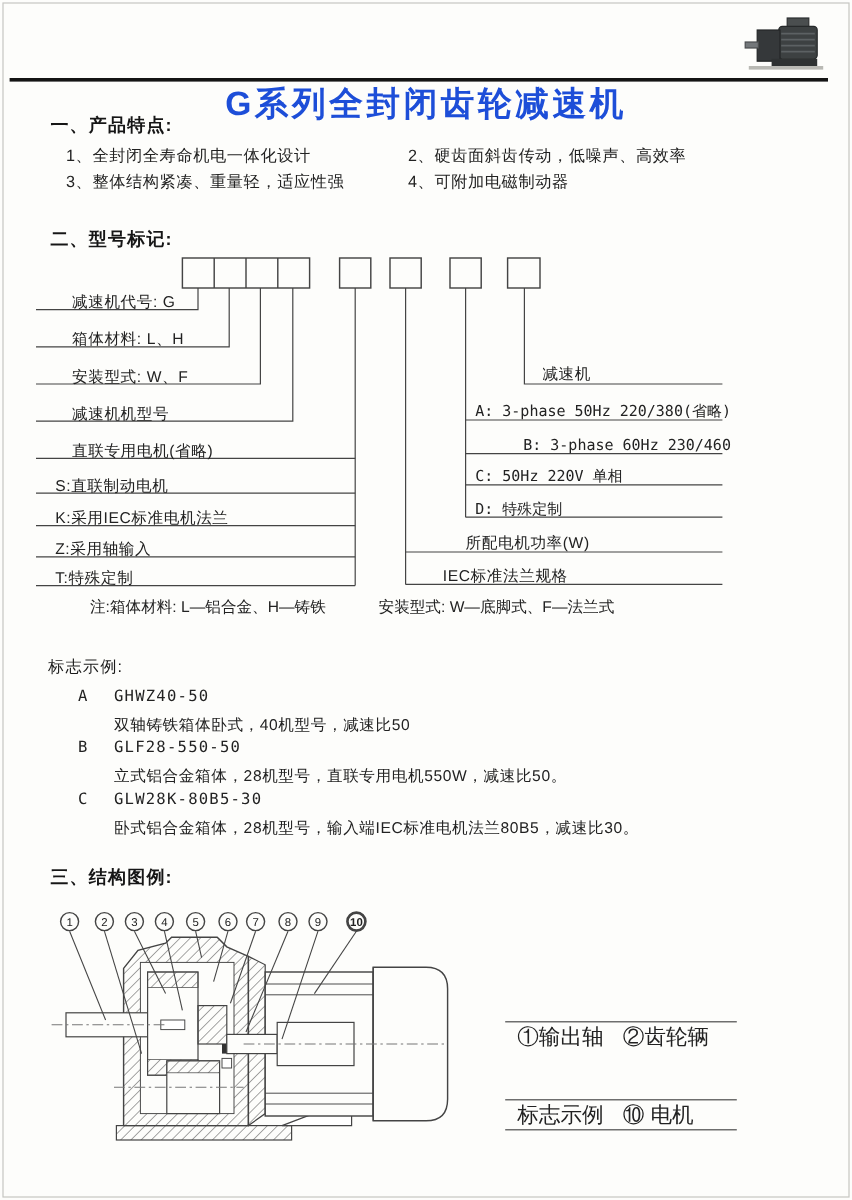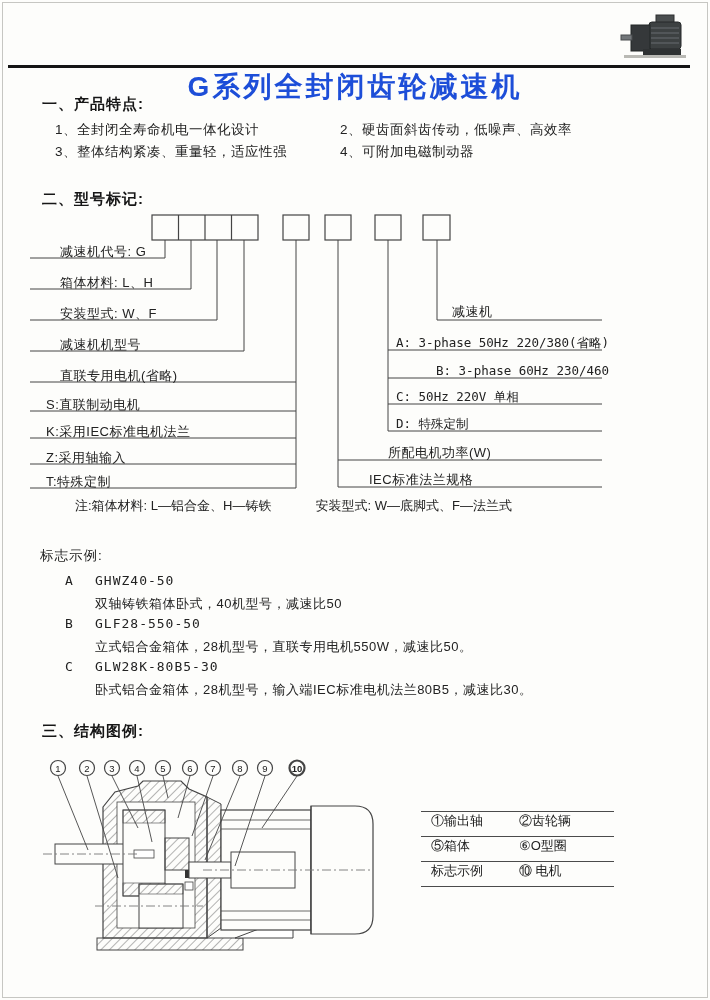--- a/index.html
+++ b/index.html
@@ -26,21 +26,21 @@
   .mk-label{position:absolute;font-size:13px;color:#222;letter-spacing:.5px;white-space:nowrap;}
   .mk-label.latin{font-family:"DejaVu Sans Mono", monospace;font-size:12.5px;letter-spacing:0;}
   .note-line{position:absolute;left:75px;top:497px;font-size:13px;color:#222;display:flex;gap:44px;white-space:nowrap;}
   .ex-heading{position:absolute;left:40px;top:547px;font-size:13.5px;color:#1a1a1a;letter-spacing:1px;}
   .ex-tag{position:absolute;left:65px;font-size:13px;font-family:"DejaVu Sans Mono", monospace;color:#222;}
   .ex-code{position:absolute;left:95px;font-size:13px;font-family:"DejaVu Sans Mono", monospace;letter-spacing:1px;color:#222;}
   .ex-desc{position:absolute;left:95px;font-size:13px;color:#222;letter-spacing:.5px;white-space:nowrap;}
   .parts-table{position:absolute;left:421px;top:811px;width:193px;}
   .parts-row{
     display:flex;align-items:flex-start;height:24px;
-    border-top:1.5px solid #4b4b4b;font-size:13px;color:#222;
+    border-top:1.5px solid #4b4b4b;font-size:18px;color:#222;margin-top:40px;
   }
   .parts-row:last-child{border-bottom:1.5px solid #4b4b4b;}
   .parts-cell-a{width:88px;padding-left:10px;white-space:nowrap;}
   .parts-cell-b{flex:1;white-space:nowrap;}
   svg{display:block;}
   svg text{font-family:"Liberation Sans", sans-serif;}
 </style>
 </head>
 <body>
 
@@ -221,20 +221,16 @@
     <text x="262" y="19.5" font-weight="bold">10</text>
   </g>
 </svg>
 
 <div class="parts-table">
   <div class="parts-row">
     <span class="parts-cell-a">①输出轴</span>
     <span class="parts-cell-b">②齿轮辆</span>
   </div>
   <div class="parts-row">
-    <span class="parts-cell-a">⑤箱体</span>
-    <span class="parts-cell-b">⑥O型圈</span>
-  </div>
-  <div class="parts-row">
     <span class="parts-cell-a">标志示例</span>
     <span class="parts-cell-b">⑩ 电机</span>
   </div>
 </div>
 
 </body></html>

